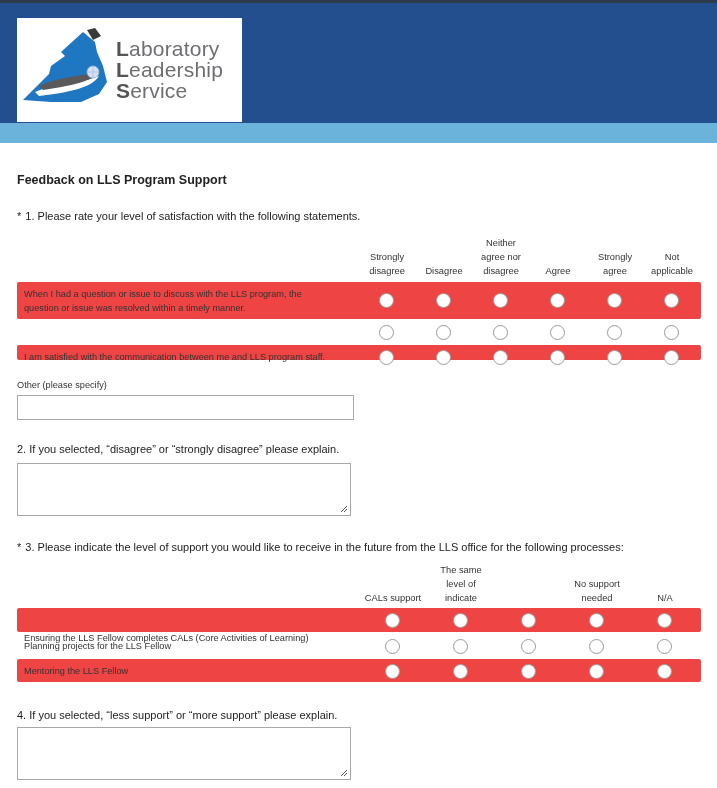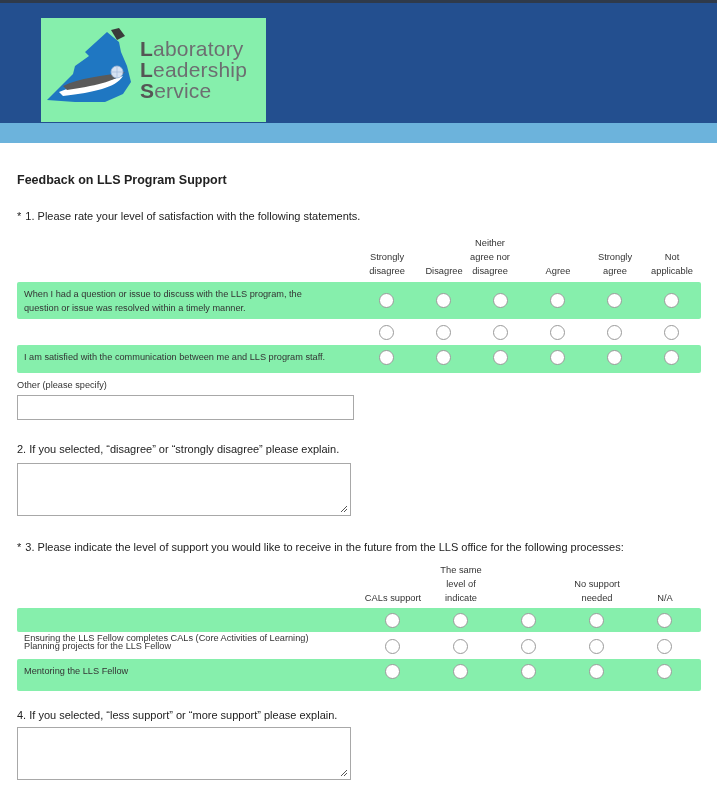--- a/index.html
+++ b/index.html
@@ -3,36 +3,36 @@
   <meta charset="utf-8">
   <style>
     * { box-sizing: border-box; margin: 0; padding: 0; }
     html, body { width: 717px; height: 788px; overflow: hidden; background: #ffffff; }
     body { font-family: "Liberation Sans", sans-serif; color: #222; position: relative; }
 
     .topstrip { position: absolute; left: 0; top: 0; width: 717px; height: 3px; background: #2f3a4a; }
     .header { position: absolute; left: 0; top: 3px; width: 717px; height: 120px; background: #234f8f; }
     .subband { position: absolute; left: 0; top: 123px; width: 717px; height: 20px; background: #6cb3dc; }
 
-    .logo { position: absolute; left: 17px; top: 15px; width: 225px; height: 104px; background: #86efac; margin-left: 24px; }
+    .logo { position: absolute; left: 17px; top: 15px; width: 225px; height: 104px; background: #ffffff; }
     .logo svg { position: absolute; left: 4px; top: 8px; }
     .logo-text { position: absolute; left: 99px; top: 20px; font-family: "Liberation Sans", sans-serif; font-size: 21px; line-height: 21px; color: #6d6e71; letter-spacing: 0.2px; }
     .logo-text .cap { color: #555; font-weight: bold; }
 
     .survey-title { position: absolute; left: 254px; top: 56px; font-size: 14px; font-weight: bold; color: #ffffff; }
 
     .section-title { position: absolute; left: 17px; top: 173px; font-size: 12.5px; font-weight: bold; color: #222; }
 
     .q-title { position: absolute; left: 17px; font-size: 11px; color: #222; }
     .q-title .req { color: #222; margin-right: 1px; }
 
     .colhead { position: absolute; font-size: 9.3px; color: #333; text-align: center; line-height: 14px; }
 
     .mrow { position: absolute; left: 17px; width: 684px; border-radius: 2px; }
-    .mrow.shaded { background: #86efac; }
+    .mrow.shaded { background: #ef4444; }
     .mrow-label { position: absolute; left: 7px; font-size: 9.2px; color: #333; line-height: 14px; }
 
     .radio { position: absolute; width: 15px; height: 15px; border: 1px solid #9a9a9a; border-radius: 50%; background: #ffffff; }
 
     .other-label { position: absolute; left: 17px; top: 380px; font-size: 9.2px; color: #333; }
     .text-input { position: absolute; left: 17px; top: 395px; width: 337px; height: 25px; border: 1px solid #a8a8a8; background: #fff; }
     .textarea { position: absolute; left: 17px; width: 334px; height: 53px; border: 1px solid #a8a8a8; background: #fff; }
     .resize-grip { position: absolute; right: 2px; bottom: 2px; width: 10px; height: 10px; }
   </style>
 </head>
@@ -70,21 +70,21 @@
   <span>1. Please rate your level of satisfaction with the following statements.</span>
 </div>
 <div id="q1-matrix">
     <div class="colhead" style="left: 347px; width: 80px; top: 250px;">
       <div>Strongly</div>
       <div>disagree</div>
     </div>
     <div class="colhead" style="left: 404px; width: 80px; top: 264px;">
       <div>Disagree</div>
     </div>
-    <div class="colhead" style="left: 450px; width: 80px; top: 236px;">
+    <div class="colhead" style="left: 461px; width: 80px; top: 236px;">
       <div>Neither</div>
       <div>agree nor</div>
       <div>disagree</div>
     </div>
     <div class="colhead" style="left: 518px; width: 80px; top: 264px;">
       <div>Agree</div>
     </div>
     <div class="colhead" style="left: 575px; width: 80px; top: 250px;">
       <div>Strongly</div>
       <div>agree</div>
@@ -106,21 +106,21 @@
       <div class="radio" style="left: 647px; top: 11px;"></div>
     </div>
     <div class="mrow" style="top: 320px; height: 24px;">
       <div class="radio" style="left: 362px; top: 4.5px;"></div>
       <div class="radio" style="left: 419px; top: 4.5px;"></div>
       <div class="radio" style="left: 476px; top: 4.5px;"></div>
       <div class="radio" style="left: 533px; top: 4.5px;"></div>
       <div class="radio" style="left: 590px; top: 4.5px;"></div>
       <div class="radio" style="left: 647px; top: 4.5px;"></div>
     </div>
-    <div class="mrow shaded" style="top: 345px; height: 28px;">
+    <div class="mrow shaded" style="top: 345px; height: 15px;">
       <div class="mrow-label" style="top: 5px;">
         <div>I am satisfied with the communication between me and LLS program staff.</div>
       </div>
       <div class="radio" style="left: 362px; top: 4.5px;"></div>
       <div class="radio" style="left: 419px; top: 4.5px;"></div>
       <div class="radio" style="left: 476px; top: 4.5px;"></div>
       <div class="radio" style="left: 533px; top: 4.5px;"></div>
       <div class="radio" style="left: 590px; top: 4.5px;"></div>
       <div class="radio" style="left: 647px; top: 4.5px;"></div>
     </div>
@@ -172,21 +172,21 @@
     <div class="mrow" style="top: 634px; height: 24px;">
       <div class="mrow-label" style="top: 5px;">
         <div>Planning projects for the LLS Fellow</div>
       </div>
       <div class="radio" style="left: 368px; top: 4.5px;"></div>
       <div class="radio" style="left: 436px; top: 4.5px;"></div>
       <div class="radio" style="left: 504px; top: 4.5px;"></div>
       <div class="radio" style="left: 572px; top: 4.5px;"></div>
       <div class="radio" style="left: 640px; top: 4.5px;"></div>
     </div>
-    <div class="mrow shaded" style="top: 659px; height: 32px;">
+    <div class="mrow shaded" style="top: 659px; height: 23px;">
       <div class="mrow-label" style="top: 5px;">
         <div>Mentoring the LLS Fellow</div>
       </div>
       <div class="radio" style="left: 368px; top: 4.5px;"></div>
       <div class="radio" style="left: 436px; top: 4.5px;"></div>
       <div class="radio" style="left: 504px; top: 4.5px;"></div>
       <div class="radio" style="left: 572px; top: 4.5px;"></div>
       <div class="radio" style="left: 640px; top: 4.5px;"></div>
     </div>
   </div>

